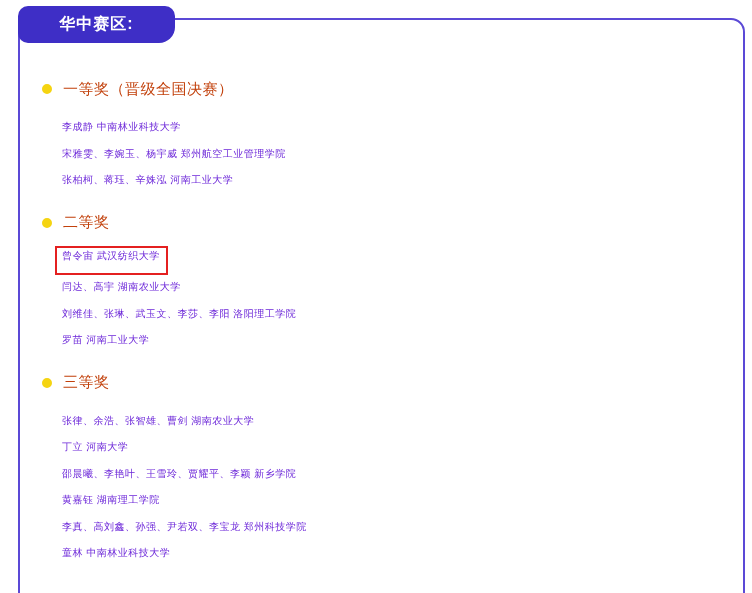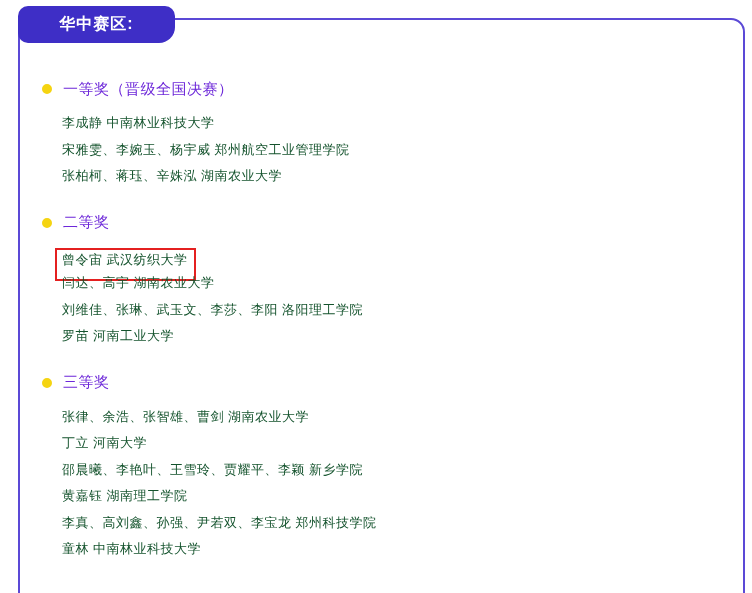--- a/index.html
+++ b/index.html
@@ -46,31 +46,31 @@
   }
   .bullet {
     width: 7px; height: 7px;
     border: 5px solid #f5d411;
     border-radius: 50%;
     background: #ffffff;
     flex: 0 0 auto;
     margin-right: 11px;
   }
   .section-title {
-    color: #6d28d9;
+    color: #c2410c;
     font-size: 15px;
     letter-spacing: 0.5px;
   }
 
   .entry-list { margin-left: 20px; }
   .entry {
     height: 26.5px;
-    display: flex; align-items: flex-start;
-    color: #14532d;
-    font-size: 13px;
+    display: flex; align-items: center;
+    color: #6d28d9;
+    font-size: 10px;
     letter-spacing: 0.5px;
     white-space: pre;
   }
   .entry .red-box {
     border: 2px solid #e42020;
     padding: 1px 6px 10px 5px;
     margin-left: -7px;
     display: inline-block;
   }
 </style>
@@ -84,21 +84,21 @@
   <div class="panel">
     <div id="sections">
         <section class="award-section">
           <div class="section-header">
             <span class="bullet"></span>
             <span class="section-title">一等奖（晋级全国决赛）</span>
           </div>
           <div class="entry-list">
             <div class="entry"><span>李成静 中南林业科技大学</span></div>
             <div class="entry"><span>宋雅雯、李婉玉、杨宇威 郑州航空工业管理学院</span></div>
-            <div class="entry"><span>张柏柯、蒋珏、辛姝泓 湖南农业大学</span></div>
+            <div class="entry"><span>张柏柯、蒋珏、辛姝泓 河南工业大学</span></div>
           </div>
         </section>
         <section class="award-section">
           <div class="section-header">
             <span class="bullet"></span>
             <span class="section-title">二等奖</span>
           </div>
           <div class="entry-list">
             <div class="entry"><span class="red-box">曾令宙 武汉纺织大学</span></div>
             <div class="entry"><span>闫达、高宇 湖南农业大学</span></div>

